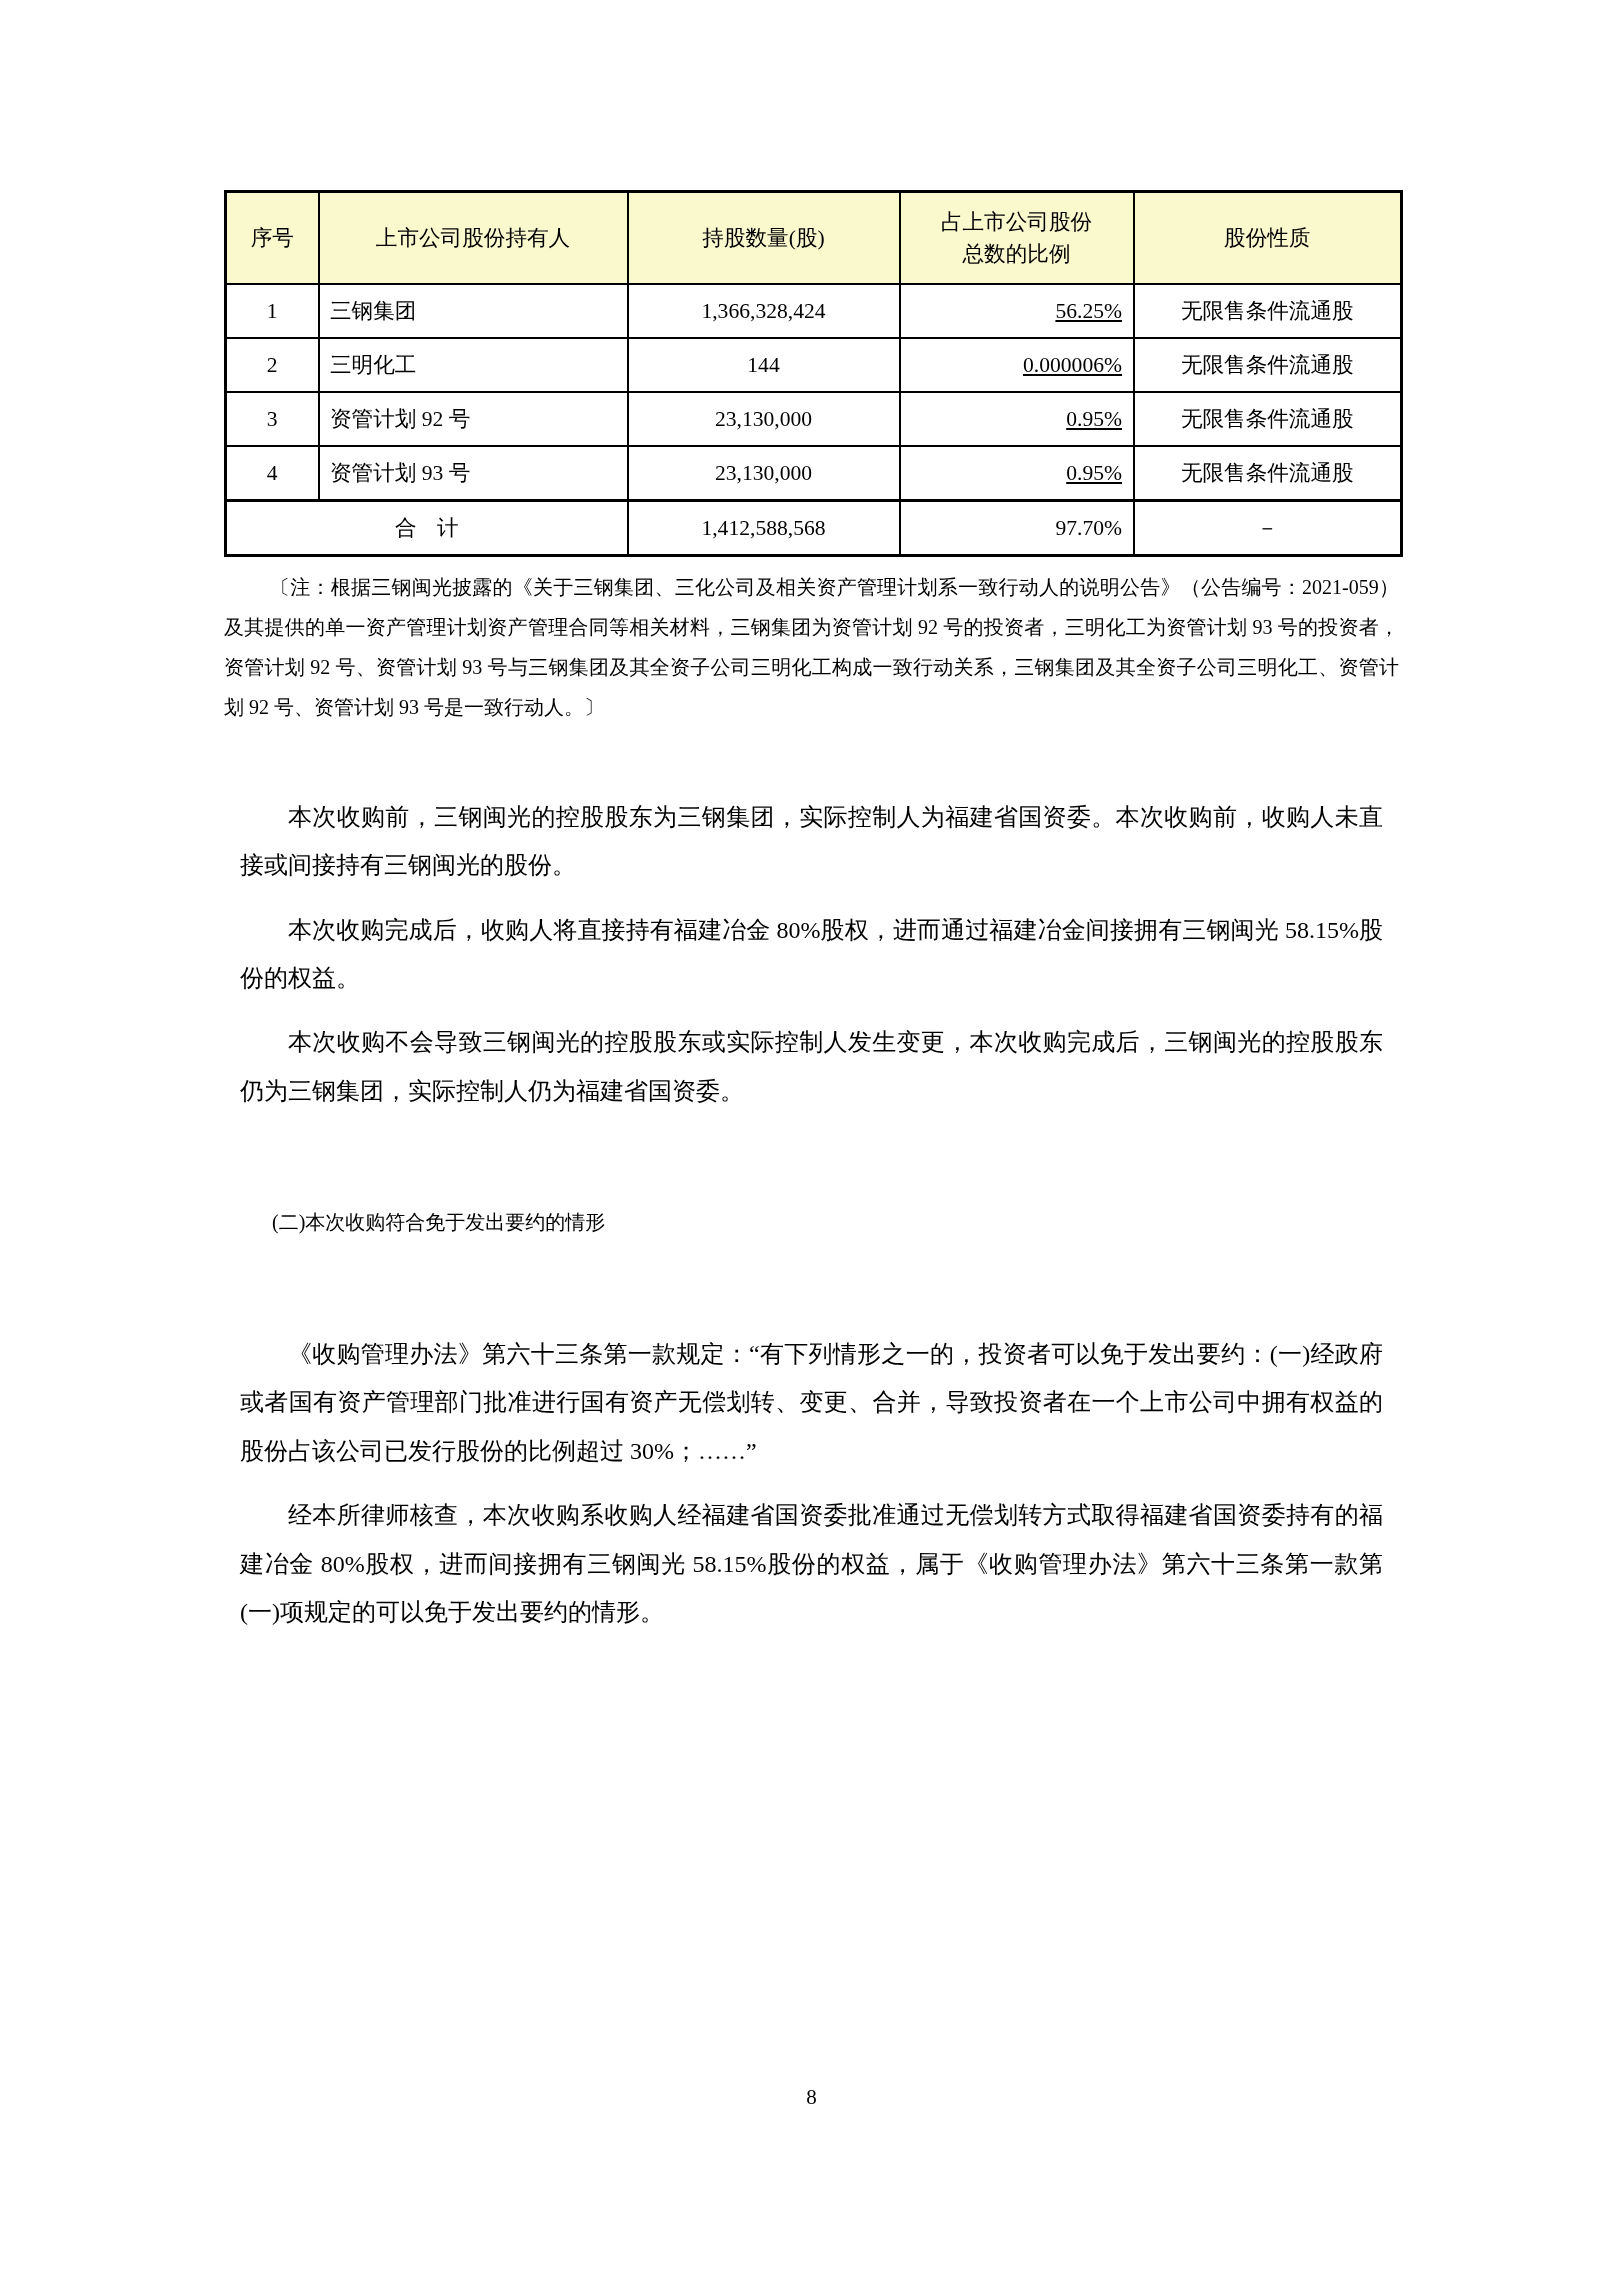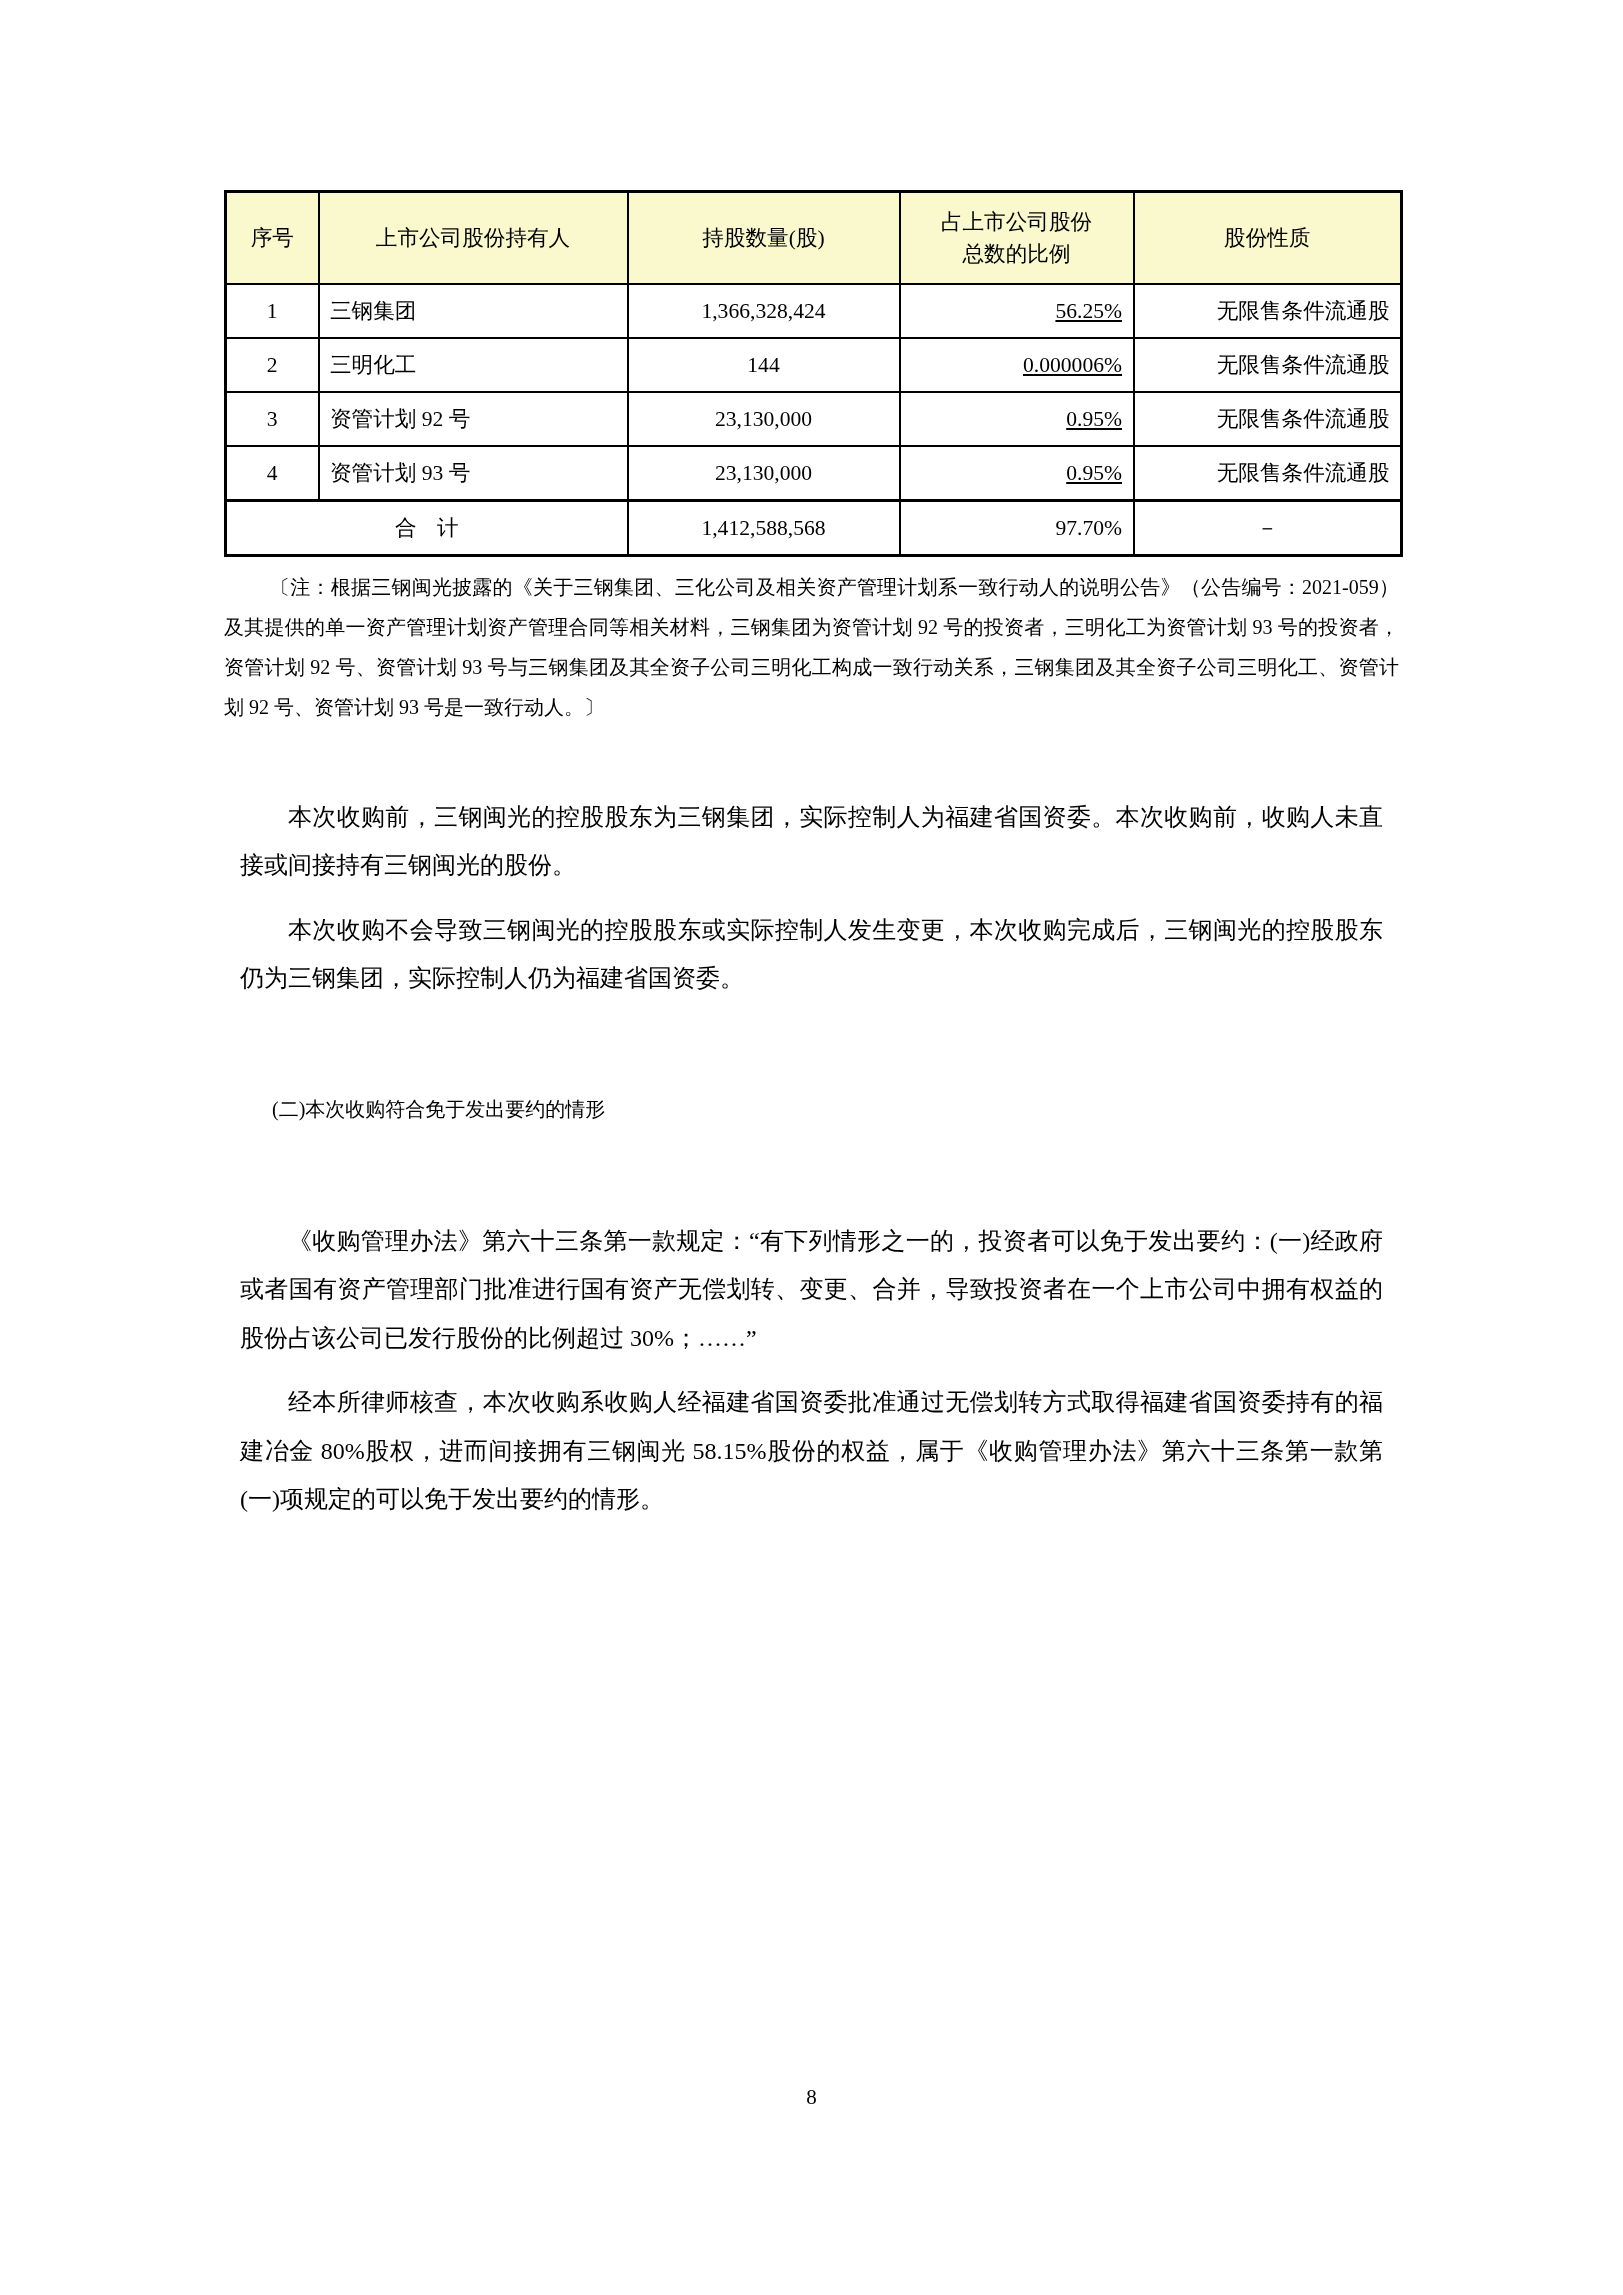--- a/index.html
+++ b/index.html
@@ -59,21 +59,21 @@
     padding-top: 5.2px;
     padding-bottom: 5.2px;
   }
   table.holders tbody td {
     height: 52px;
   }
   td.idx { text-align: center; }
   td.name { text-align: left; }
   td.num { text-align: center; }
   td.pct { text-align: right; text-decoration: underline; }
-  td.kind { text-align: right; border-radius: 25px; }
+  td.kind { text-align: center; border-radius: 25px; }
   td.total-label {
     text-align: center;
     letter-spacing: 0.35em;
     text-indent: 0.35em;
   }
   td.total-num { text-align: center; }
   td.total-pct { text-align: right; }
   td.total-dash { text-align: center; }
   tr.total-row td { height: 52px; }
   table.holders tbody tr.total-row td { border-top: 3.3px solid #000; }
@@ -177,20 +177,21 @@
           <td class="total-dash">－</td>
         </tr>
       </tbody>
     </table>
 
     <div class="note">〔注：根据三钢闽光披露的《关于三钢集团、三化公司及相关资产管理计划系一致行动人的说明公告》（公告编号：2021-059）及其提供的单一资产管理计划资产管理合同等相关材料，三钢集团为资管计划 92 号的投资者，三明化工为资管计划 93 号的投资者，资管计划 92 号、资管计划 93 号与三钢集团及其全资子公司三明化工构成一致行动关系，三钢集团及其全资子公司三明化工、资管计划 92 号、资管计划 93 号是一致行动人。〕</div>
 
     <div class="gap-large"></div>
 
     <p class="para">本次收购前，三钢闽光的控股股东为三钢集团，实际控制人为福建省国资委。本次收购前，收购人未直接或间接持有三钢闽光的股份。</p>
+    <p class="para">本次收购完成后，收购人将直接持有福建冶金 80%股权，进而通过福建冶金间接拥有三钢闽光 58.15%股份的权益。</p>
     <p class="para">本次收购不会导致三钢闽光的控股股东或实际控制人发生变更，本次收购完成后，三钢闽光的控股股东仍为三钢集团，实际控制人仍为福建省国资委。</p>
 
     <div class="gap-section"></div>
 
     <h3 class="heading">(二)本次收购符合免于发出要约的情形</h3>
 
     <div class="gap-section"></div>
 
     <p class="para">《收购管理办法》第六十三条第一款规定：“有下列情形之一的，投资者可以免于发出要约：(一)经政府或者国有资产管理部门批准进行国有资产无偿划转、变更、合并，导致投资者在一个上市公司中拥有权益的股份占该公司已发行股份的比例超过 30%；……”</p>
     <p class="para">经本所律师核查，本次收购系收购人经福建省国资委批准通过无偿划转方式取得福建省国资委持有的福建冶金 80%股权，进而间接拥有三钢闽光 58.15%股份的权益，属于《收购管理办法》第六十三条第一款第(一)项规定的可以免于发出要约的情形。</p>

